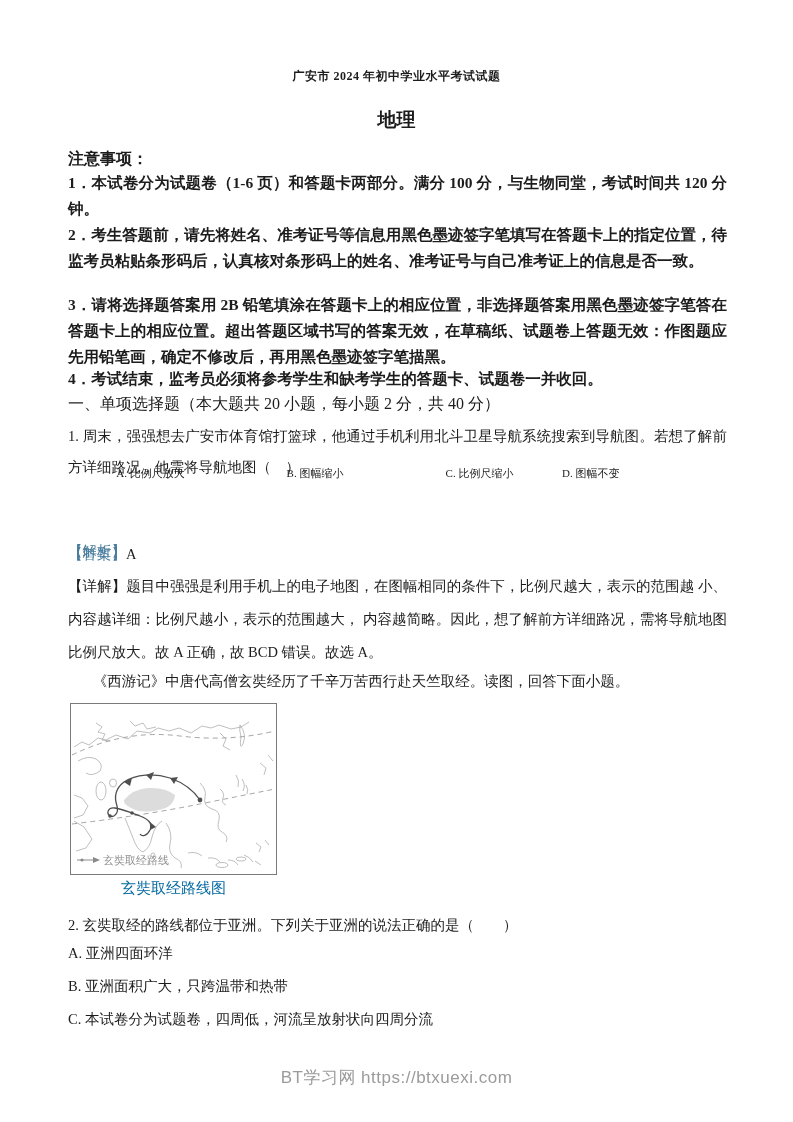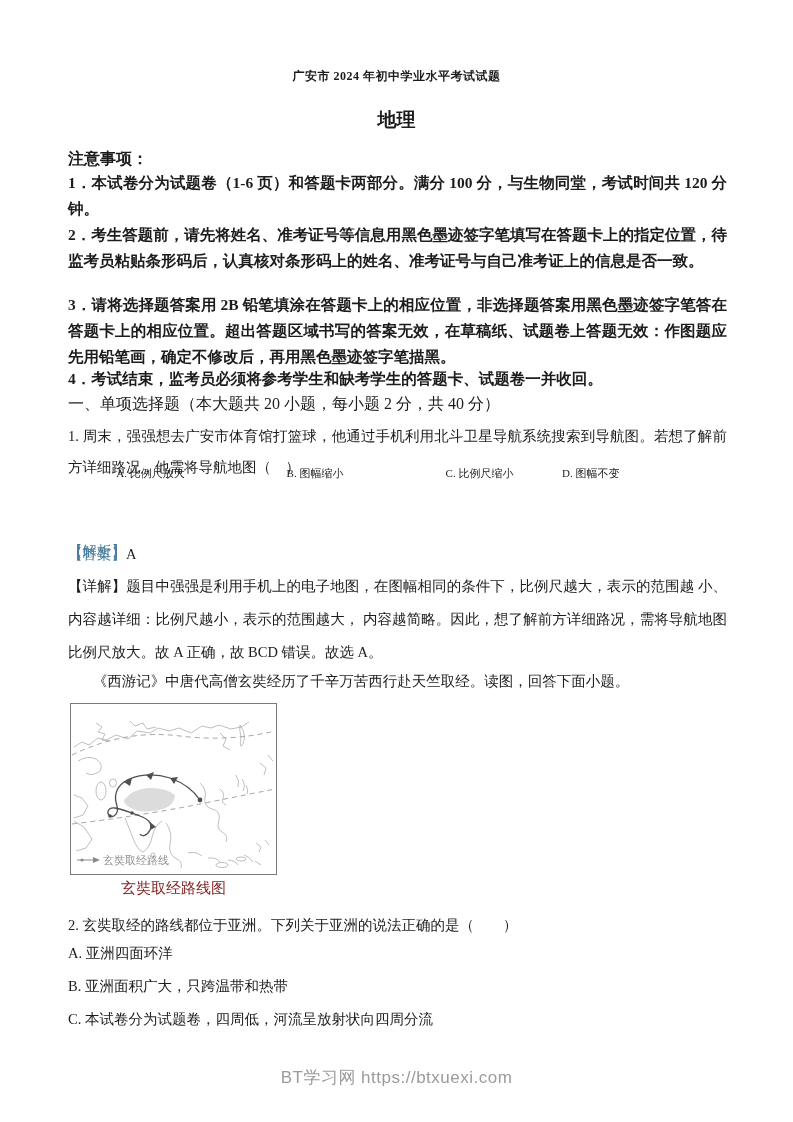--- a/index.html
+++ b/index.html
@@ -39,21 +39,21 @@
   #answer-line   { top: 501px; margin-top: 44px; }
   #analysis-line { top: 542px; }
   .accent { color: #4a7d9d; }
 
   #detail { top: 570px; font-size: 14.5px; line-height: 33px; }
 
   #intro { top: 672px; font-size: 14.5px; text-indent: 1.7em; }
 
   #map-wrap { position: absolute; left: 70px; top: 703px; width: 207px; height: 157px; }
   #map-caption { position: absolute; left: 70px; top: 879px; width: 207px;
-                 text-align: center; font-size: 15px; color: #7f1d1d; }
+                 text-align: center; font-size: 15px; color: #0369a1; }
 
   #q2  { top: 910px; }
   .q2opt { font-size: 14.5px; }
   #q2a { top: 944px; }
   #q2b { top: 977px; }
   #q2c { top: 1010px; }
 
   #footer { top: 1066px; font-family: "Liberation Sans", "DejaVu Sans", sans-serif;
             font-size: 17px; color: #9b9b9b; letter-spacing: .5px; cursor: pointer; }
 </style>

